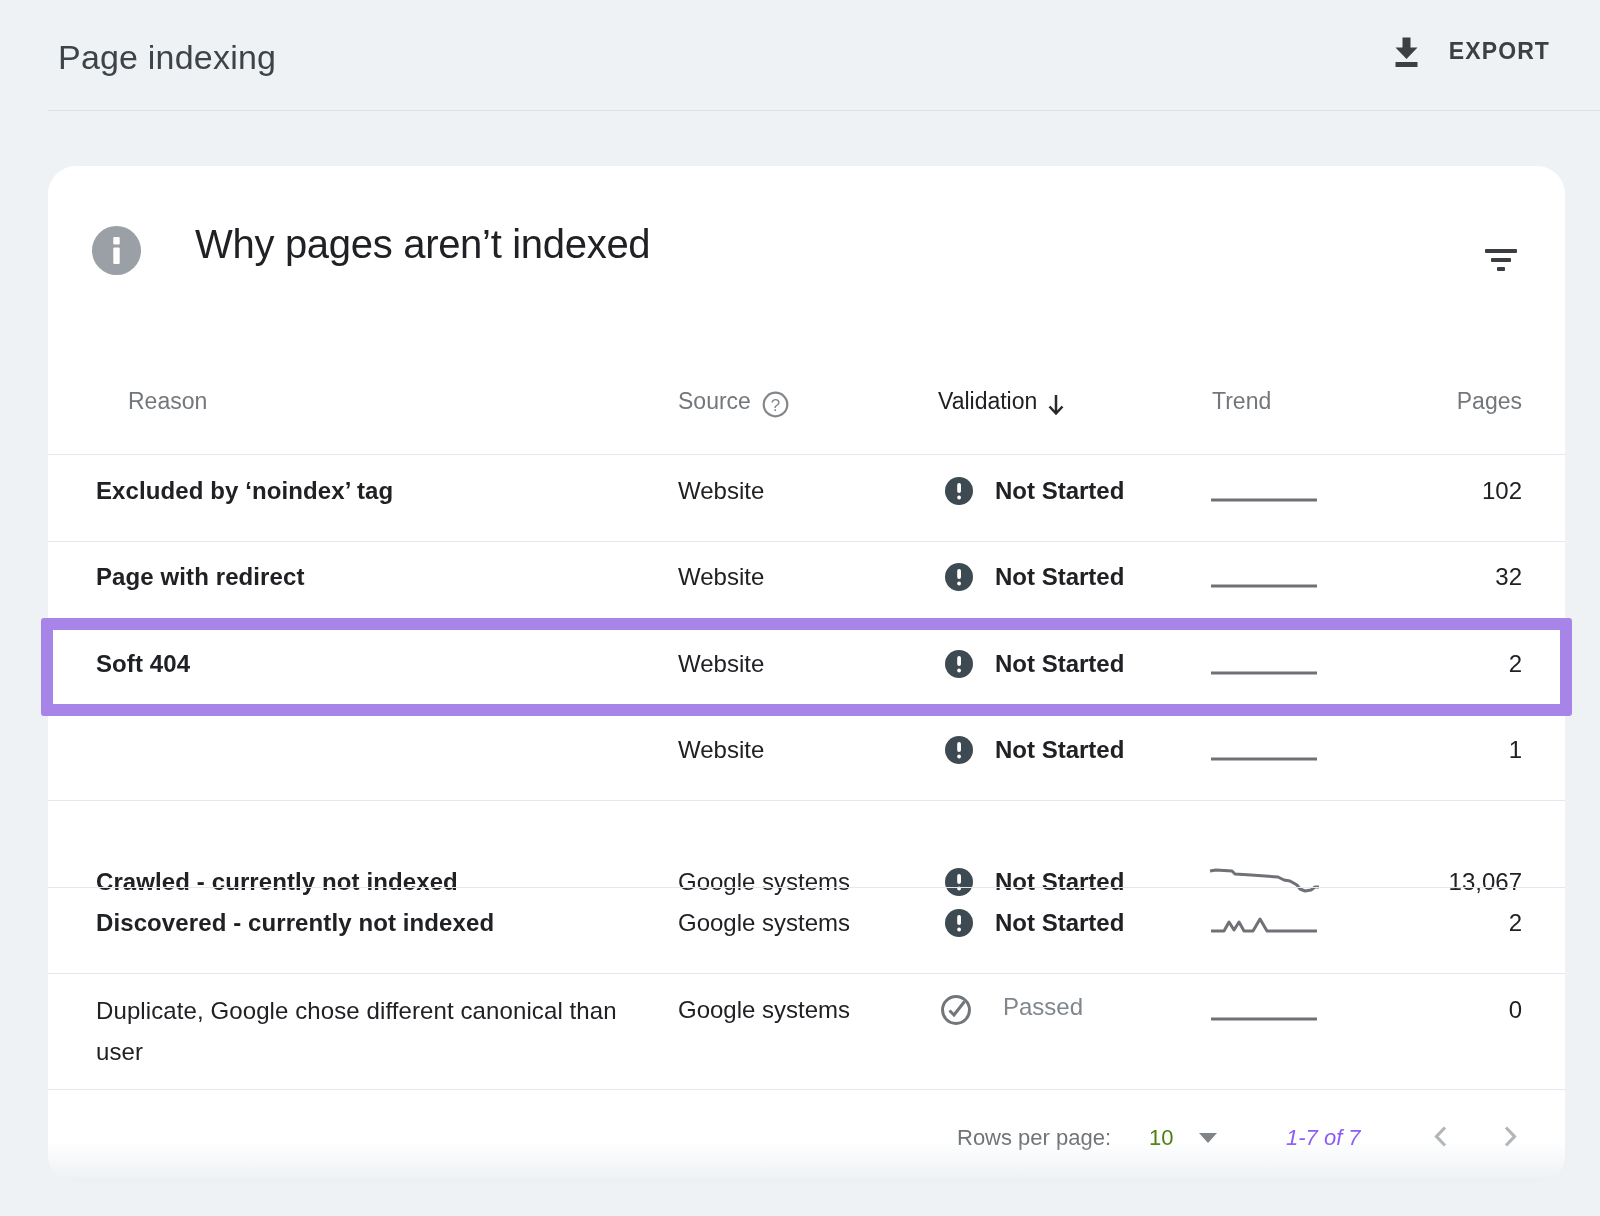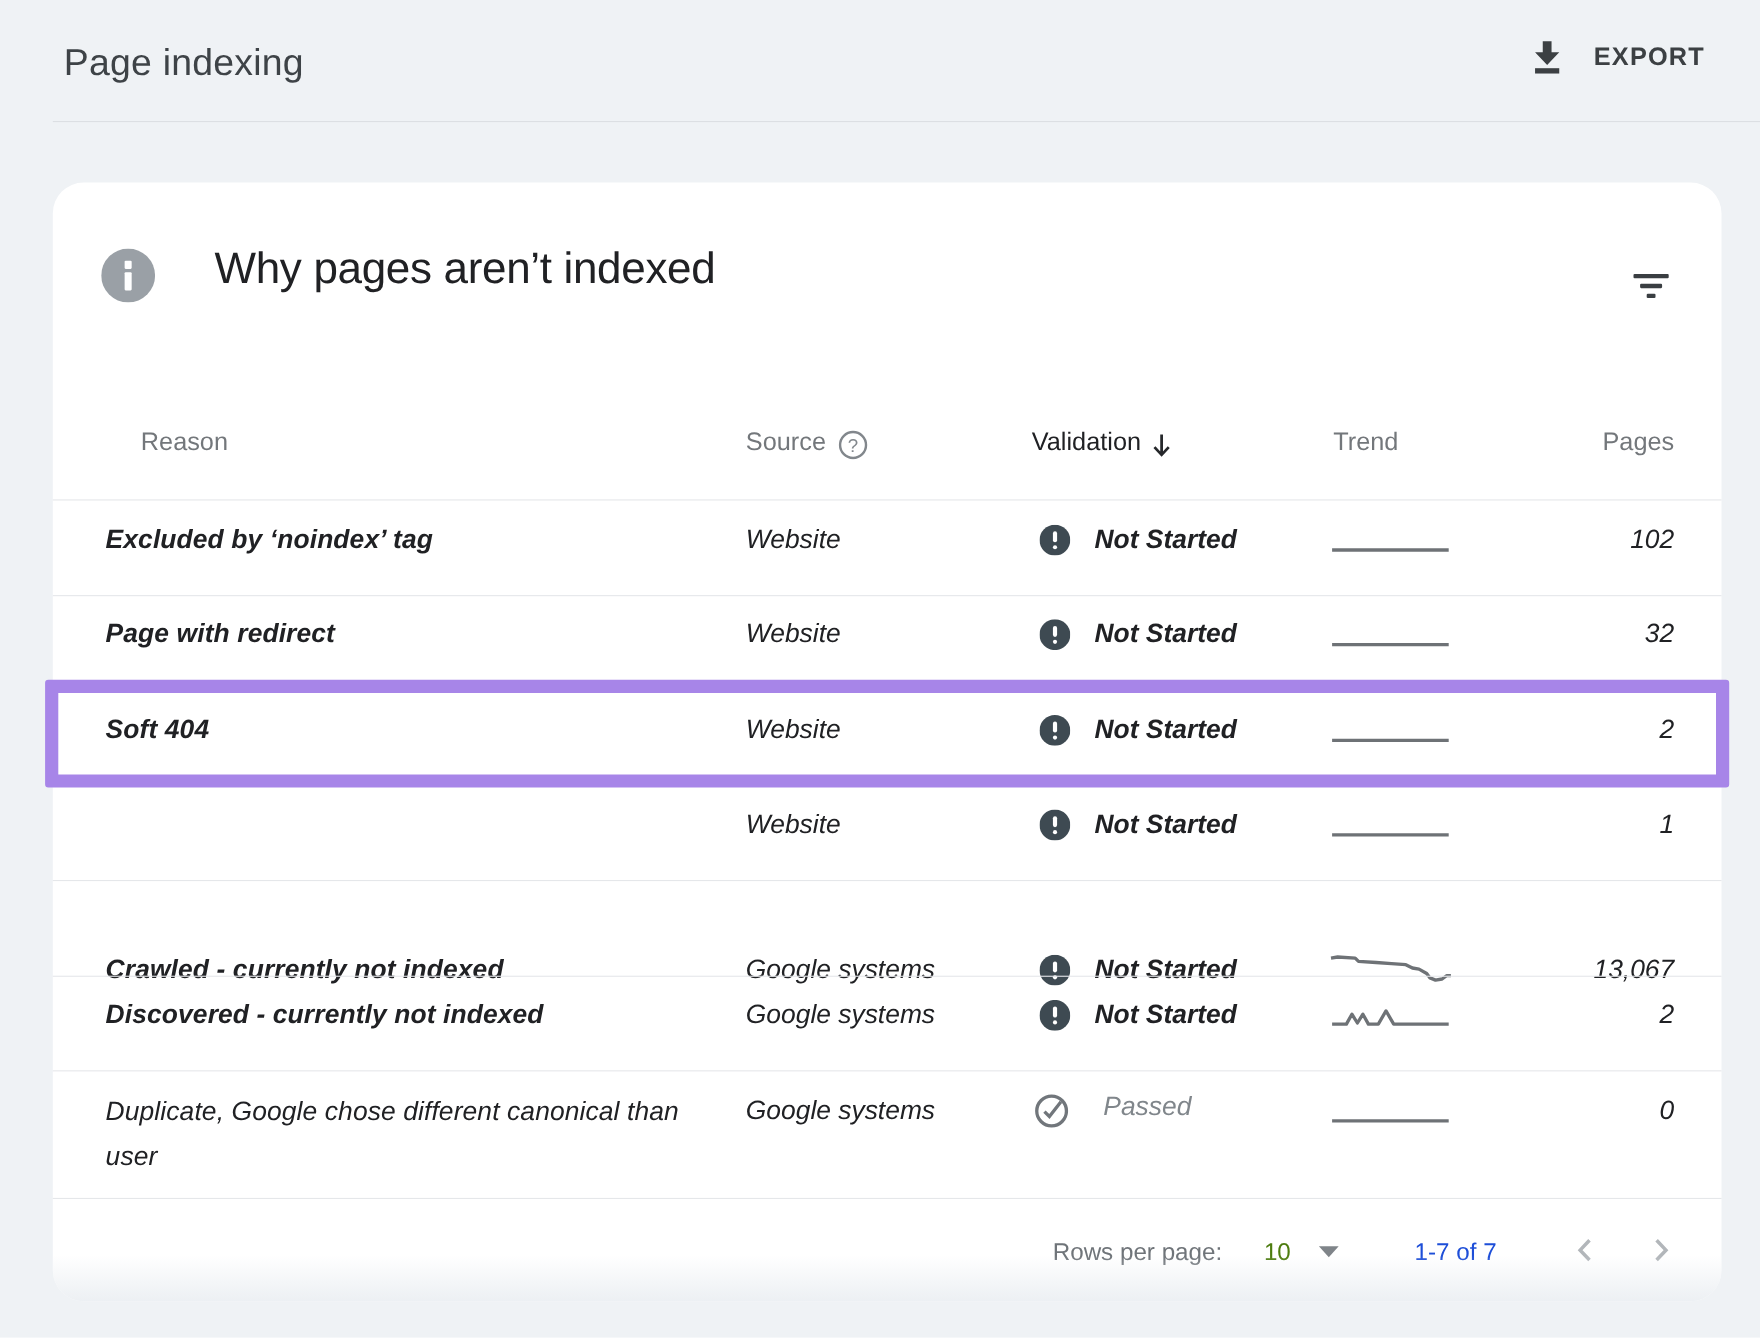--- a/index.html
+++ b/index.html
@@ -31,21 +31,21 @@
   .col-header.source { left:630px; }
   .col-header.validation { left:890px; color:#202124; }
   .col-header.trend { left:1164px; }
   .col-header.pages { right:43px; }
   .help-icon { position:absolute; left:714px; top:225px; width:27px; height:27px; cursor:pointer; }
   .sort-arrow { position:absolute; left:997px; top:226px; width:22px; height:26px; }
 
   .divider { position:absolute; left:0; right:0; height:1px; background:#e5e7ea; }
 
   .trow { position:absolute; left:0; right:0; }
-  .trow .cell { position:absolute; top:0; bottom:0; display:flex; align-items:center; padding-bottom:13px;font-style:italic; }
+  .trow .cell { position:absolute; top:0; bottom:0; display:flex; align-items:center; padding-bottom:13px; }
   .cell.reason { left:48px; width:560px; font-size:24px; font-weight:700; letter-spacing:0.1px; }
   .cell.source { left:630px; font-size:24px; }
   .cell.validation { left:897px; gap:22px; }
   .cell.validation .vlabel { font-size:24px; font-weight:700; }
   .cell.trend { left:1160px; }
   .cell.pages { right:43px; font-size:24px; justify-content:flex-end; }
 
   .trow.passed .cell.reason { font-weight:400; }
   .trow.passed .vlabel { font-weight:400; color:#80868b; }
 
@@ -55,21 +55,21 @@
   .trow.tall .cell.validation { padding-top:20px;gap:32px; }
   .trow.tall .cell.trend { padding-top:23px; }
 
   .vicon { width:28px; height:28px; flex:0 0 auto; }
   .vicon-passed { width:34px; height:34px; flex:0 0 auto; margin-left:-6px; margin-right:-2px; }
 
   .footer-item { position:absolute; font-size:22px; }
   .fp-label { left:909px; top:959px; color:#6f7479;text-align:right; }
   .fp-value { left:1101px; top:959px; color:#4d7c0f; }
   .fp-caret { left:1149px; top:965px; }
-  .fp-range { left:1238px; top:959px; color:#1d4ed8; }
+  .fp-range { left:1238px; top:959px; color:#8b5cf6;font-style:italic; }
   .fp-prev { left:1383px; top:958px; }
   .fp-next { left:1452px; top:958px; }
 
   .highlight-box { position:absolute; left:41px; top:618px; width:1531px; height:98px; border:12px solid #a785e8; border-radius:3px; pointer-events:none; z-index:5; }
 </style>
 </head>
 <body>
 
 <div class="page-title">Page indexing</div>
 

